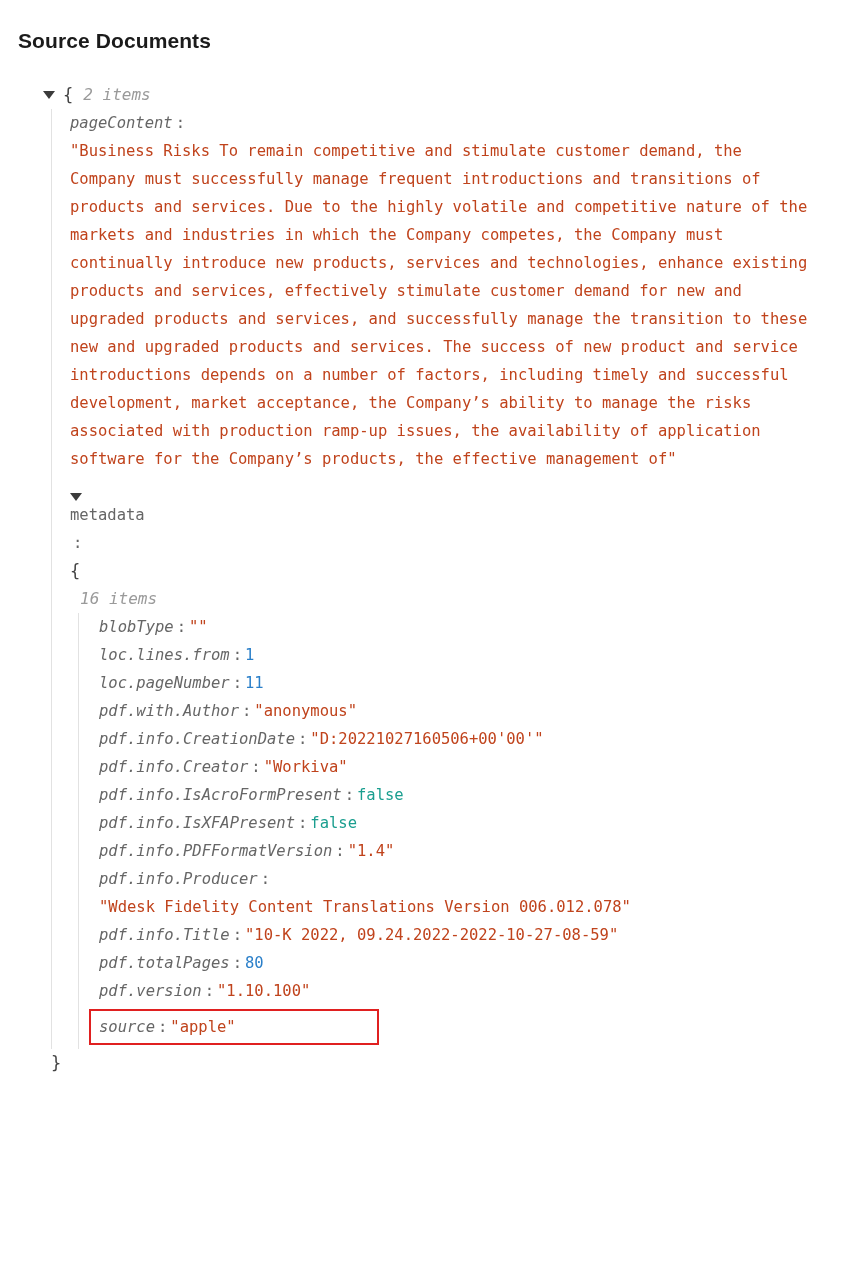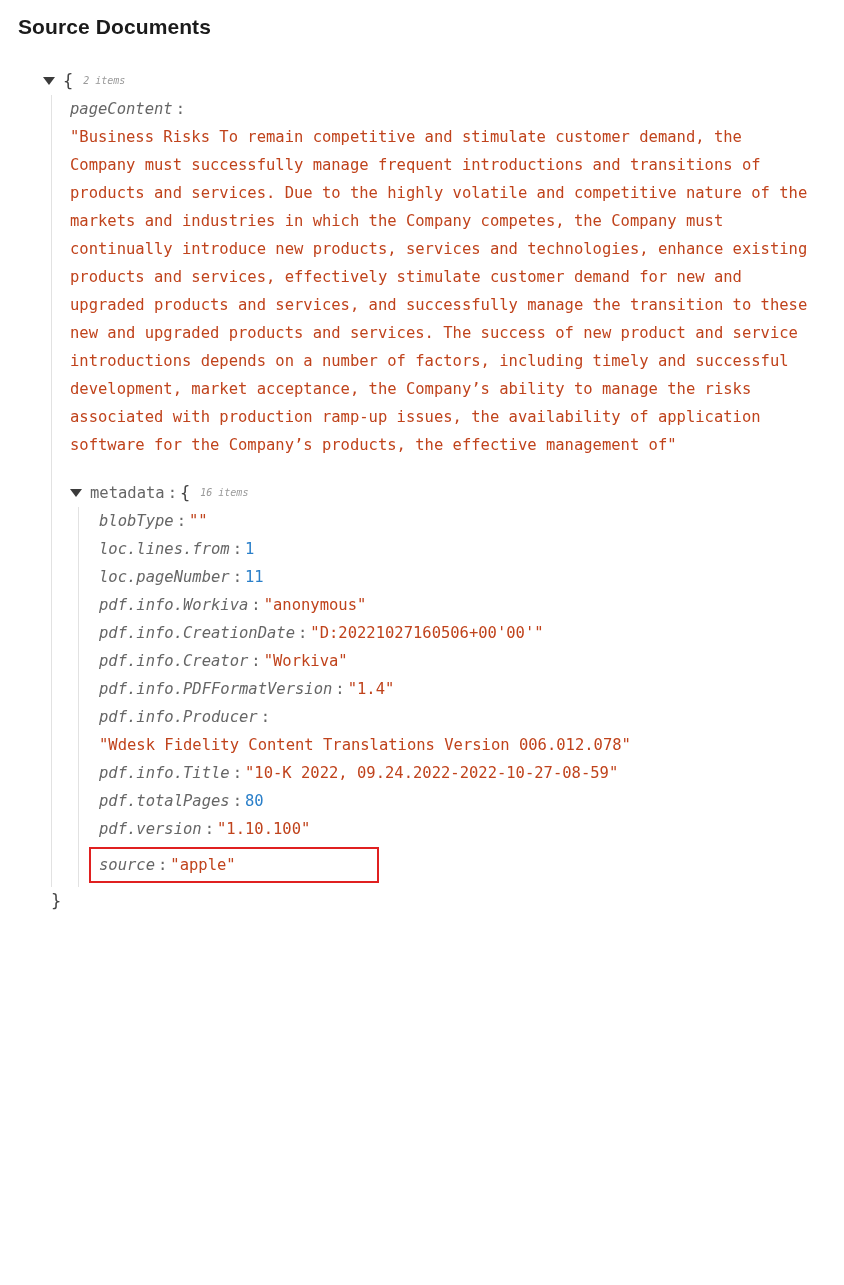--- a/index.html
+++ b/index.html
@@ -11,21 +11,21 @@
     width: 844px;
     min-height: 1285px;
     font-family: "Liberation Sans", sans-serif;
     color: #1a1a1a;
   }
   .page {
     position: relative;
     width: 844px;
     min-height: 1285px;
     box-sizing: border-box;
-    padding: 15px 16px 0 16px;
+    padding: 29px 16px 0 16px;
   }
   .page-title {
     font-size: 21px;
     font-weight: bold;
     color: #1b1b1b;
     margin: 0 0 28px 2px;
     letter-spacing: 0.1px;
   }
   .json-viewer {
     font-family: "DejaVu Sans Mono", "Liberation Mono", monospace;
@@ -49,21 +49,21 @@
     flex: 0 0 auto;
     cursor: pointer;
   }
   .brace {
     color: #444444;
     font-size: 17px;
   }
   .items-count {
     color: #9a9a9a;
     font-style: italic;
-    font-size: 10px;
+    font-size: 16px;
     margin-left: 10px;
   }
   .root-block {
     position: relative;
     margin-left: 3px;
   }
   .root-children {
     border-left: 1px solid #e2e2e2;
     margin-left: 8px;
     padding-left: 18px;
@@ -92,21 +92,22 @@
     max-width: 740px;
     display: block;
   }
   .page-content-key {
     color: #666666;
     display: block;
   }
   .metadata-row {
     display: flex;
     align-items: flex-start;
-    margin-top: 20px;
+    margin-top: 10px;
+    flex-direction: column;
   }
   .metadata-label {
     color: #666666;
   }
   .meta-children {
     border-left: 1px solid #e2e2e2;
     margin-left: 8px;
     padding-left: 20px;
   }
   .meta-row {
@@ -179,32 +180,38 @@
             <div class="meta-row">
               <span class="key">loc.lines.from</span><span class="colon">:</span><span class="num">1</span>
             </div>
 
 
             <div class="meta-row">
               <span class="key">loc.pageNumber</span><span class="colon">:</span><span class="num">11</span>
             </div>
 
             <div class="meta-row">
-              <span class="key">pdf.info.Workiva</span><span class="colon">:</span><span class="str">"anonymous"</span>
+              <span class="key">pdf.with.Author</span><span class="colon">:</span><span class="str">"anonymous"</span>
             </div>
 
             <div class="meta-row">
               <span class="key">pdf.info.CreationDate</span><span class="colon">:</span><span class="str">"D:20221027160506+00'00'"</span>
             </div>
 
             <div class="meta-row">
               <span class="key">pdf.info.Creator</span><span class="colon">:</span><span class="str">"Workiva"</span>
             </div>
 
-
+            <div class="meta-row">
+              <span class="key">pdf.info.IsAcroFormPresent</span><span class="colon">:</span><span class="bool">false</span>
+            </div>
+
+            <div class="meta-row">
+              <span class="key">pdf.info.IsXFAPresent</span><span class="colon">:</span><span class="bool">false</span>
+            </div>
 
 
             <div class="meta-row">
               <span class="key">pdf.info.PDFFormatVersion</span><span class="colon">:</span><span class="str">"1.4"</span>
             </div>
 
             <div class="meta-row wrap">
               <span class="key">pdf.info.Producer</span><span class="colon">:</span>
               <span class="str meta-value-block">"Wdesk Fidelity Content Translations Version 006.012.078"</span>
             </div>

